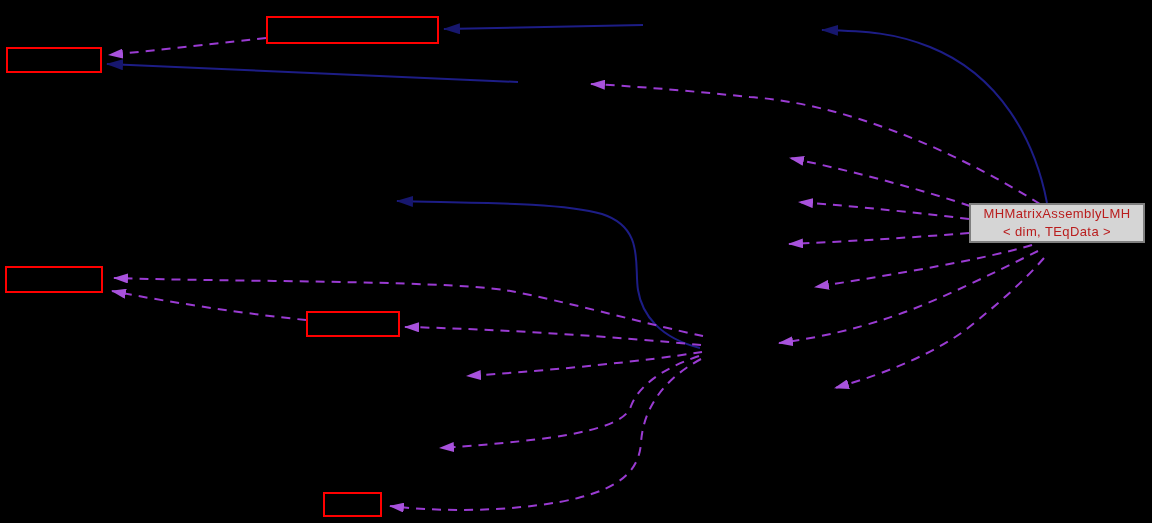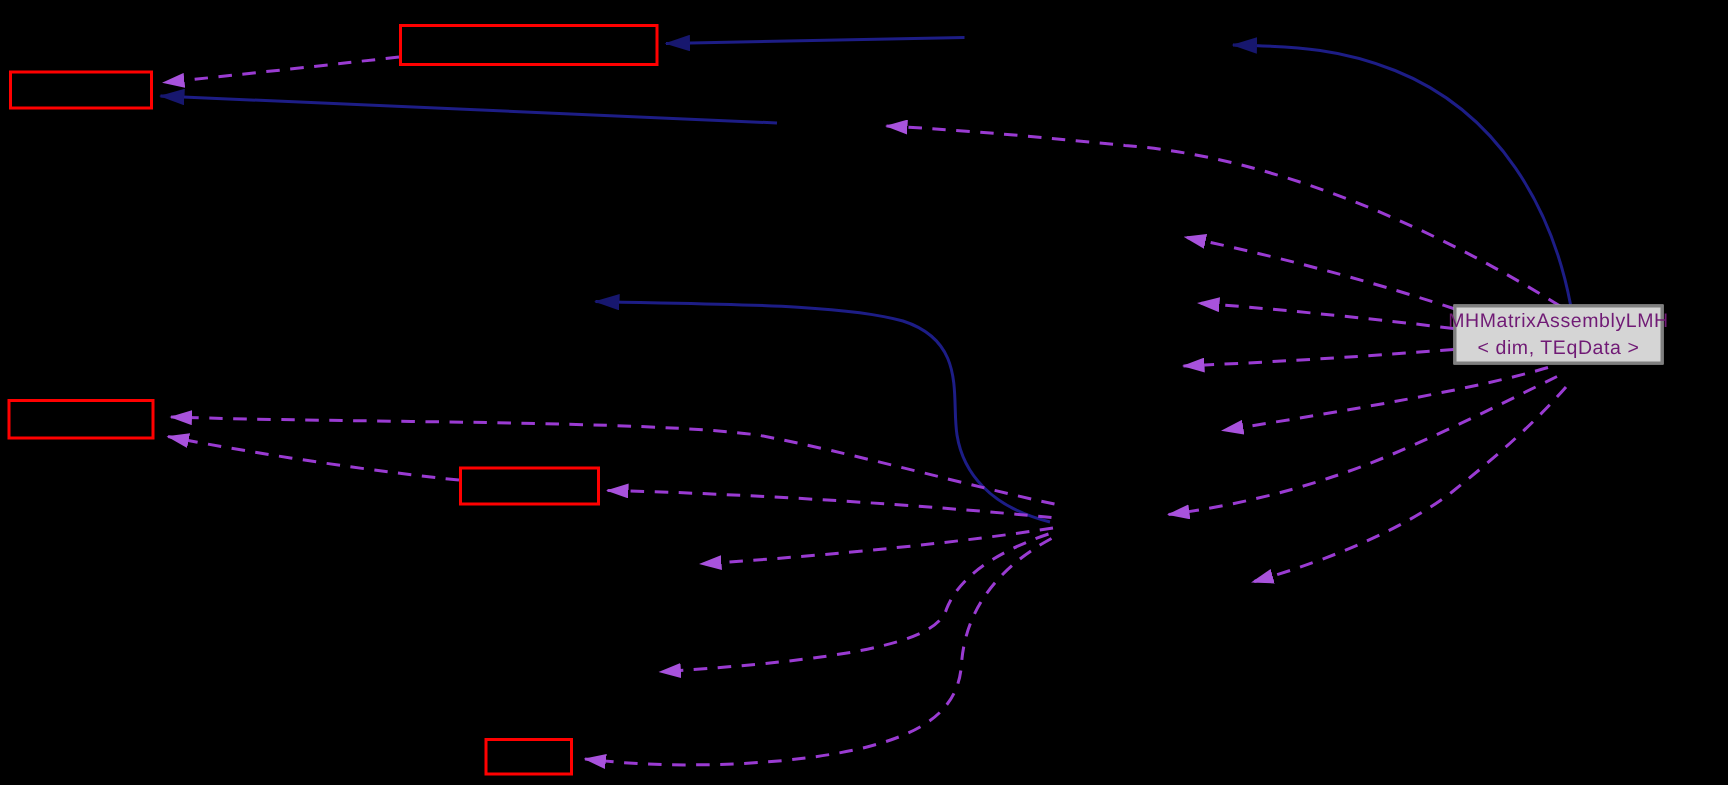--- a/index.html
+++ b/index.html
@@ -60,21 +60,21 @@
       <path d="M969,233 C918,237 858,241 789,244" fill="none" stroke="#9a3bd2" stroke-width="2" stroke-dasharray="9 7" marker-end="url(#headUsage)"></path>
       <path d="M1032,245 C985,259 903,273 815,287" fill="none" stroke="#9a3bd2" stroke-width="2" stroke-dasharray="9 7" marker-end="url(#headUsage)"></path>
       <path d="M1038,251 C995,272 935,303 885,319 C855,329 818,338 779,343" fill="none" stroke="#9a3bd2" stroke-width="2" stroke-dasharray="9 7" marker-end="url(#headUsage)"></path>
       <path d="M1044,258 C1022,283 998,304 968,328 C938,351 891,372 835,388" fill="none" stroke="#9a3bd2" stroke-width="2" stroke-dasharray="9 7" marker-end="url(#headUsage)"></path>
       <path d="M701,345 C618,337 500,329 405,327" fill="none" stroke="#9a3bd2" stroke-width="2" stroke-dasharray="9 7" marker-end="url(#headUsage)"></path>
       <path d="M702,352 C645,361 558,370 467,376" fill="none" stroke="#9a3bd2" stroke-width="2" stroke-dasharray="9 7" marker-end="url(#headUsage)"></path>
       <path d="M699,356 C658,370 638,388 631,406 C624,430 558,440 440,448" fill="none" stroke="#9a3bd2" stroke-width="2" stroke-dasharray="9 7" marker-end="url(#headUsage)"></path>
       <path d="M701,359 C662,380 643,410 641,443 C639,470 621,487 578,498 C534,509 458,514 390,506" fill="none" stroke="#9a3bd2" stroke-width="2" stroke-dasharray="9 7" marker-end="url(#headUsage)"></path>
     </svg>
 
-  <div id="main-node" class="main-node" style="left: 969px; top: 203px; width: 140px; height: 40px; background: rgb(213, 213, 213); border-color: rgb(127, 127, 127); color: #701a75;">
+  <div id="main-node" class="main-node" style="left: 969px; top: 203px; width: 176px; height: 40px; background: rgb(213, 213, 213); border-color: rgb(127, 127, 127); color: #b91c1c;">
     <span>MHMatrixAssemblyLMH</span>
     <span>&lt; dim, TEqData &gt;</span>
   </div>
 <div class="red-box" style="left: 266px; top: 16px; width: 173px; height: 28px; border-color: rgb(255, 0, 0);"></div>
     <div class="red-box" style="left: 6px; top: 47px; width: 96px; height: 26px; border-color: rgb(255, 0, 0);"></div>
     <div class="red-box" style="left: 5px; top: 266px; width: 98px; height: 27px; border-color: rgb(255, 0, 0);"></div>
     <div class="red-box" style="left: 306px; top: 311px; width: 94px; height: 26px; border-color: rgb(255, 0, 0);"></div>
     <div class="red-box" style="left: 323px; top: 492px; width: 59px; height: 25px; border-color: rgb(255, 0, 0);"></div>
   </div>
 

